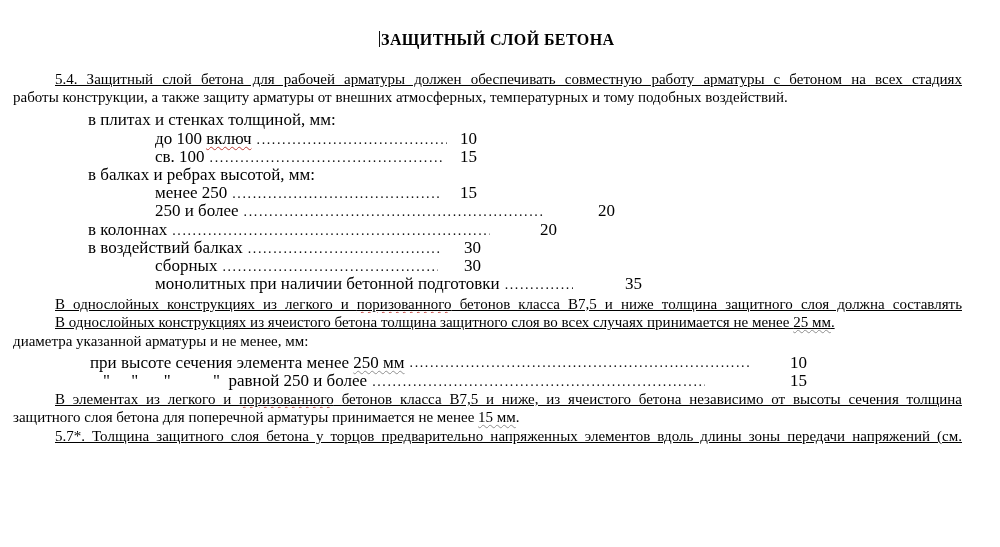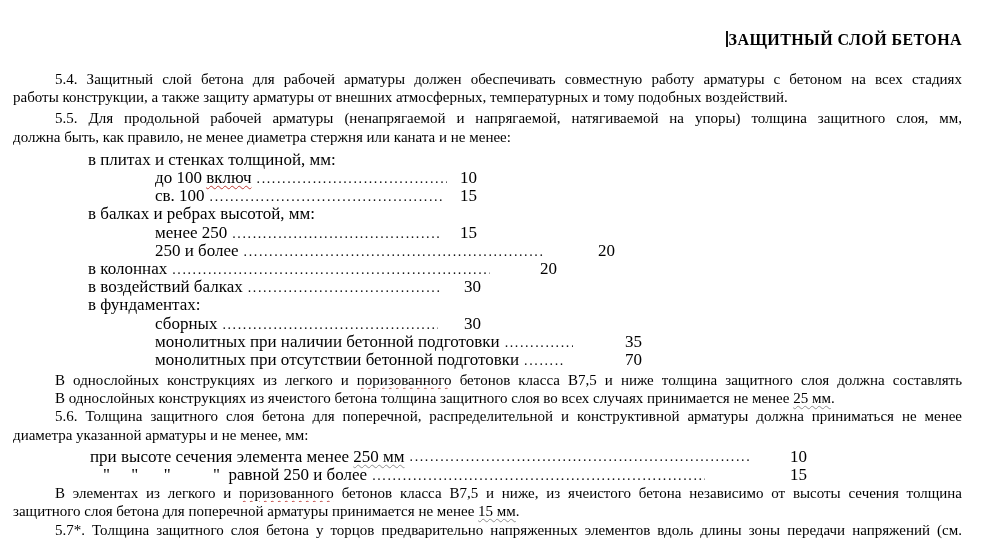--- a/index.html
+++ b/index.html
@@ -6,31 +6,31 @@
   body{
     width:1000px;height:547px;overflow:hidden;background:#ffffff;
     font-family:"Liberation Serif","DejaVu Serif",serif;
     color:#000;
   }
   .page{
     position:relative;width:1000px;height:547px;overflow:hidden;
     padding:30px 38px 0 13px;box-sizing:border-box;
   }
   .doc-title{
-    text-align:right;font-weight:bold;font-size:16px;line-height:20px;
+    text-align:center;font-weight:bold;font-size:16px;line-height:20px;
     letter-spacing:.4px;padding-left:18px;white-space:nowrap;
   }
   .caret{
     display:inline-block;width:1.5px;height:16px;background:#111;
     vertical-align:-2px;margin-right:1px;
   }
   .para{font-size:15px;line-height:18.2px;}
   .ln{text-align:justify;text-align-last:justify;white-space:nowrap;overflow:hidden;}
   .ln-last{text-align:center;text-align-last:left;white-space:pre-wrap;}
-  .ind{padding-left:42px;}
+  .ind{padding-left:42px;text-decoration:underline;}
   .mt20{margin-top:20px}.mt5{margin-top:5px}.mt4{margin-top:4px}
   .mt3{margin-top:3px}.mt2{margin-top:2px}
   .speclist{font-size:17px;line-height:18.2px;}
   .srow{position:relative;display:flex;align-items:baseline;height:18.2px;}
   .lvl1{margin-left:75px;}
   .lvl2{margin-left:142px;}
   .lvl56{margin-left:77px;align-items:flex-end;}
   .lvl56q{margin-left:90px;}
   .lbl{flex:none;white-space:pre;}
   .dots{
@@ -64,24 +64,20 @@
 
 <div class="page">
 
   <div class="doc-title"><span class="caret"></span><span>ЗАЩИТНЫЙ СЛОЙ БЕТОНА</span></div>
 
   <div class="para mt20">
     <div class="ln ind">5.4. Защитный слой бетона для рабочей арматуры должен обеспечивать совместную работу арматуры с бетоном на всех стадиях</div>
     <div class="ln-last">работы конструкции, а также защиту арматуры от внешних атмосферных, температурных и тому подобных воздействий.</div>
   </div>
 
-  <div class="para mt3">
-    <div class="ln ind">5.5. Для продольной рабочей арматуры (ненапрягаемой и напрягаемой, натягиваемой на упоры) толщина защитного слоя, мм,</div>
-    <div class="ln-last">должна быть, как правило, не менее диаметра стержня или каната и не менее:</div>
-  </div>
 
   <div class="speclist mt5">
     <div class="srow lvl1">
       <span class="lbl">в плитах и стенках толщиной, мм:</span>
     </div>
     <div class="srow lvl2 w292">
       <span class="lbl"><span>до 100 </span><span class="sp">включ</span></span>
       <span class="dots"></span>
       <span class="val v305">10</span>
     </div>
@@ -106,50 +102,41 @@
     <div class="srow lvl1 w402">
       <span class="lbl">в колоннах</span>
       <span class="dots"></span>
       <span class="val v452">20</span>
     </div>
     <div class="srow lvl1 w352">
       <span class="lbl">в воздействий балках</span>
       <span class="dots"></span>
       <span class="val v376">30</span>
     </div>
-    <div class="srow lvl1">
-      <span class="lbl">в фундаментах:</span>
-    </div>
     <div class="srow lvl2 w283">
       <span class="lbl">сборных</span>
       <span class="dots"></span>
       <span class="val v309">30</span>
     </div>
     <div class="srow lvl2 w418">
       <span class="lbl">монолитных при наличии бетонной подготовки</span>
       <span class="dots"></span>
       <span class="val v445">35</span>
-    </div>
-    <div class="srow lvl2 w410">
-      <span class="lbl">монолитных при отсутствии бетонной подготовки</span>
-      <span class="dots"></span>
-      <span class="val v445">70</span>
     </div>
   </div>
 
   <div class="para mt2">
     <div class="ln ind"><span>В однослойных конструкциях из легкого и </span><span class="sp">поризованного</span><span> бетонов класса В7,5 и ниже толщина защитного слоя должна составлять</span></div>
   </div>
 
   <div class="para">
     <div class="ln-last ind"><span>В однослойных конструкциях из ячеистого бетона толщина защитного слоя во всех случаях принимается не менее </span><span class="gr">25 мм</span><span>.</span></div>
   </div>
 
   <div class="para">
-    <div class="ln ind">5.6. Толщина защитного слоя бетона для поперечной, распределительной и конструктивной арматуры должна приниматься не менее</div>
     <div class="ln-last">диаметра указанной арматуры и не менее, мм:</div>
   </div>
 
   <div class="speclist mt4">
     <div class="srow lvl56 w660">
       <span class="lbl"><span>при высоте сечения элемента менее </span><span class="gr">250 мм</span></span>
       <span class="dots"></span>
       <span class="val v700">10</span>
     </div>
     <div class="srow lvl56q w602">

